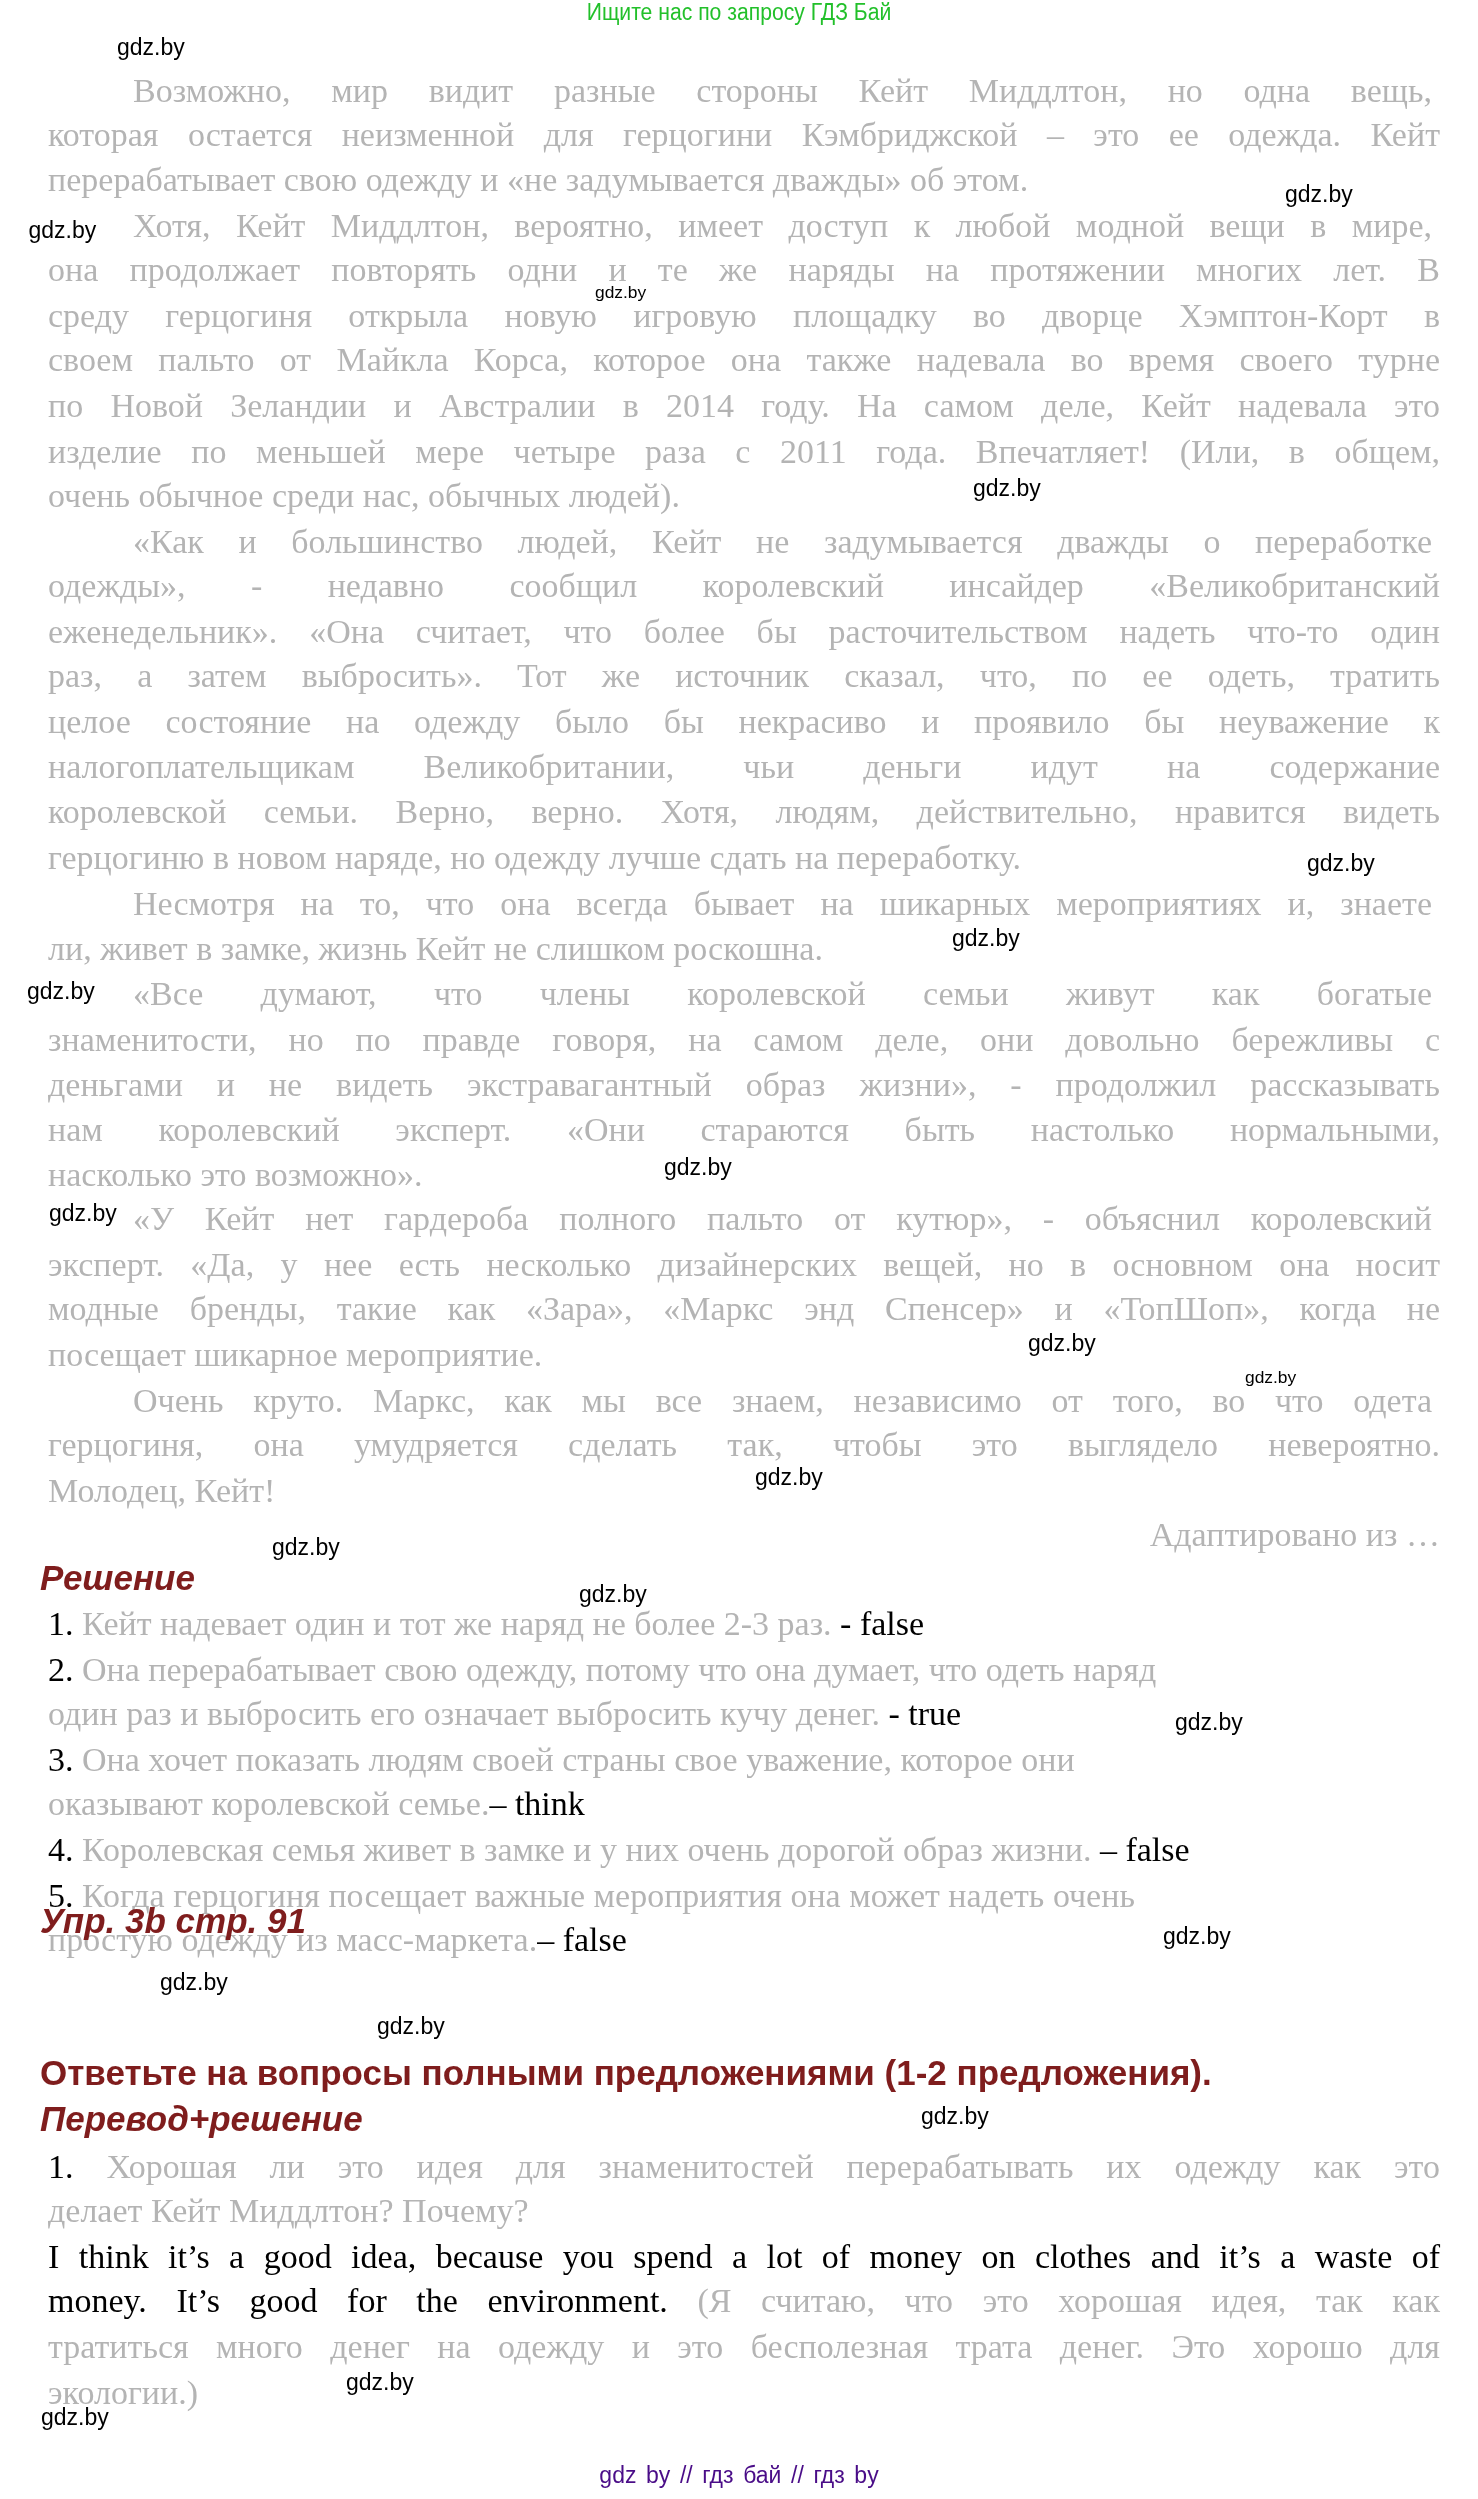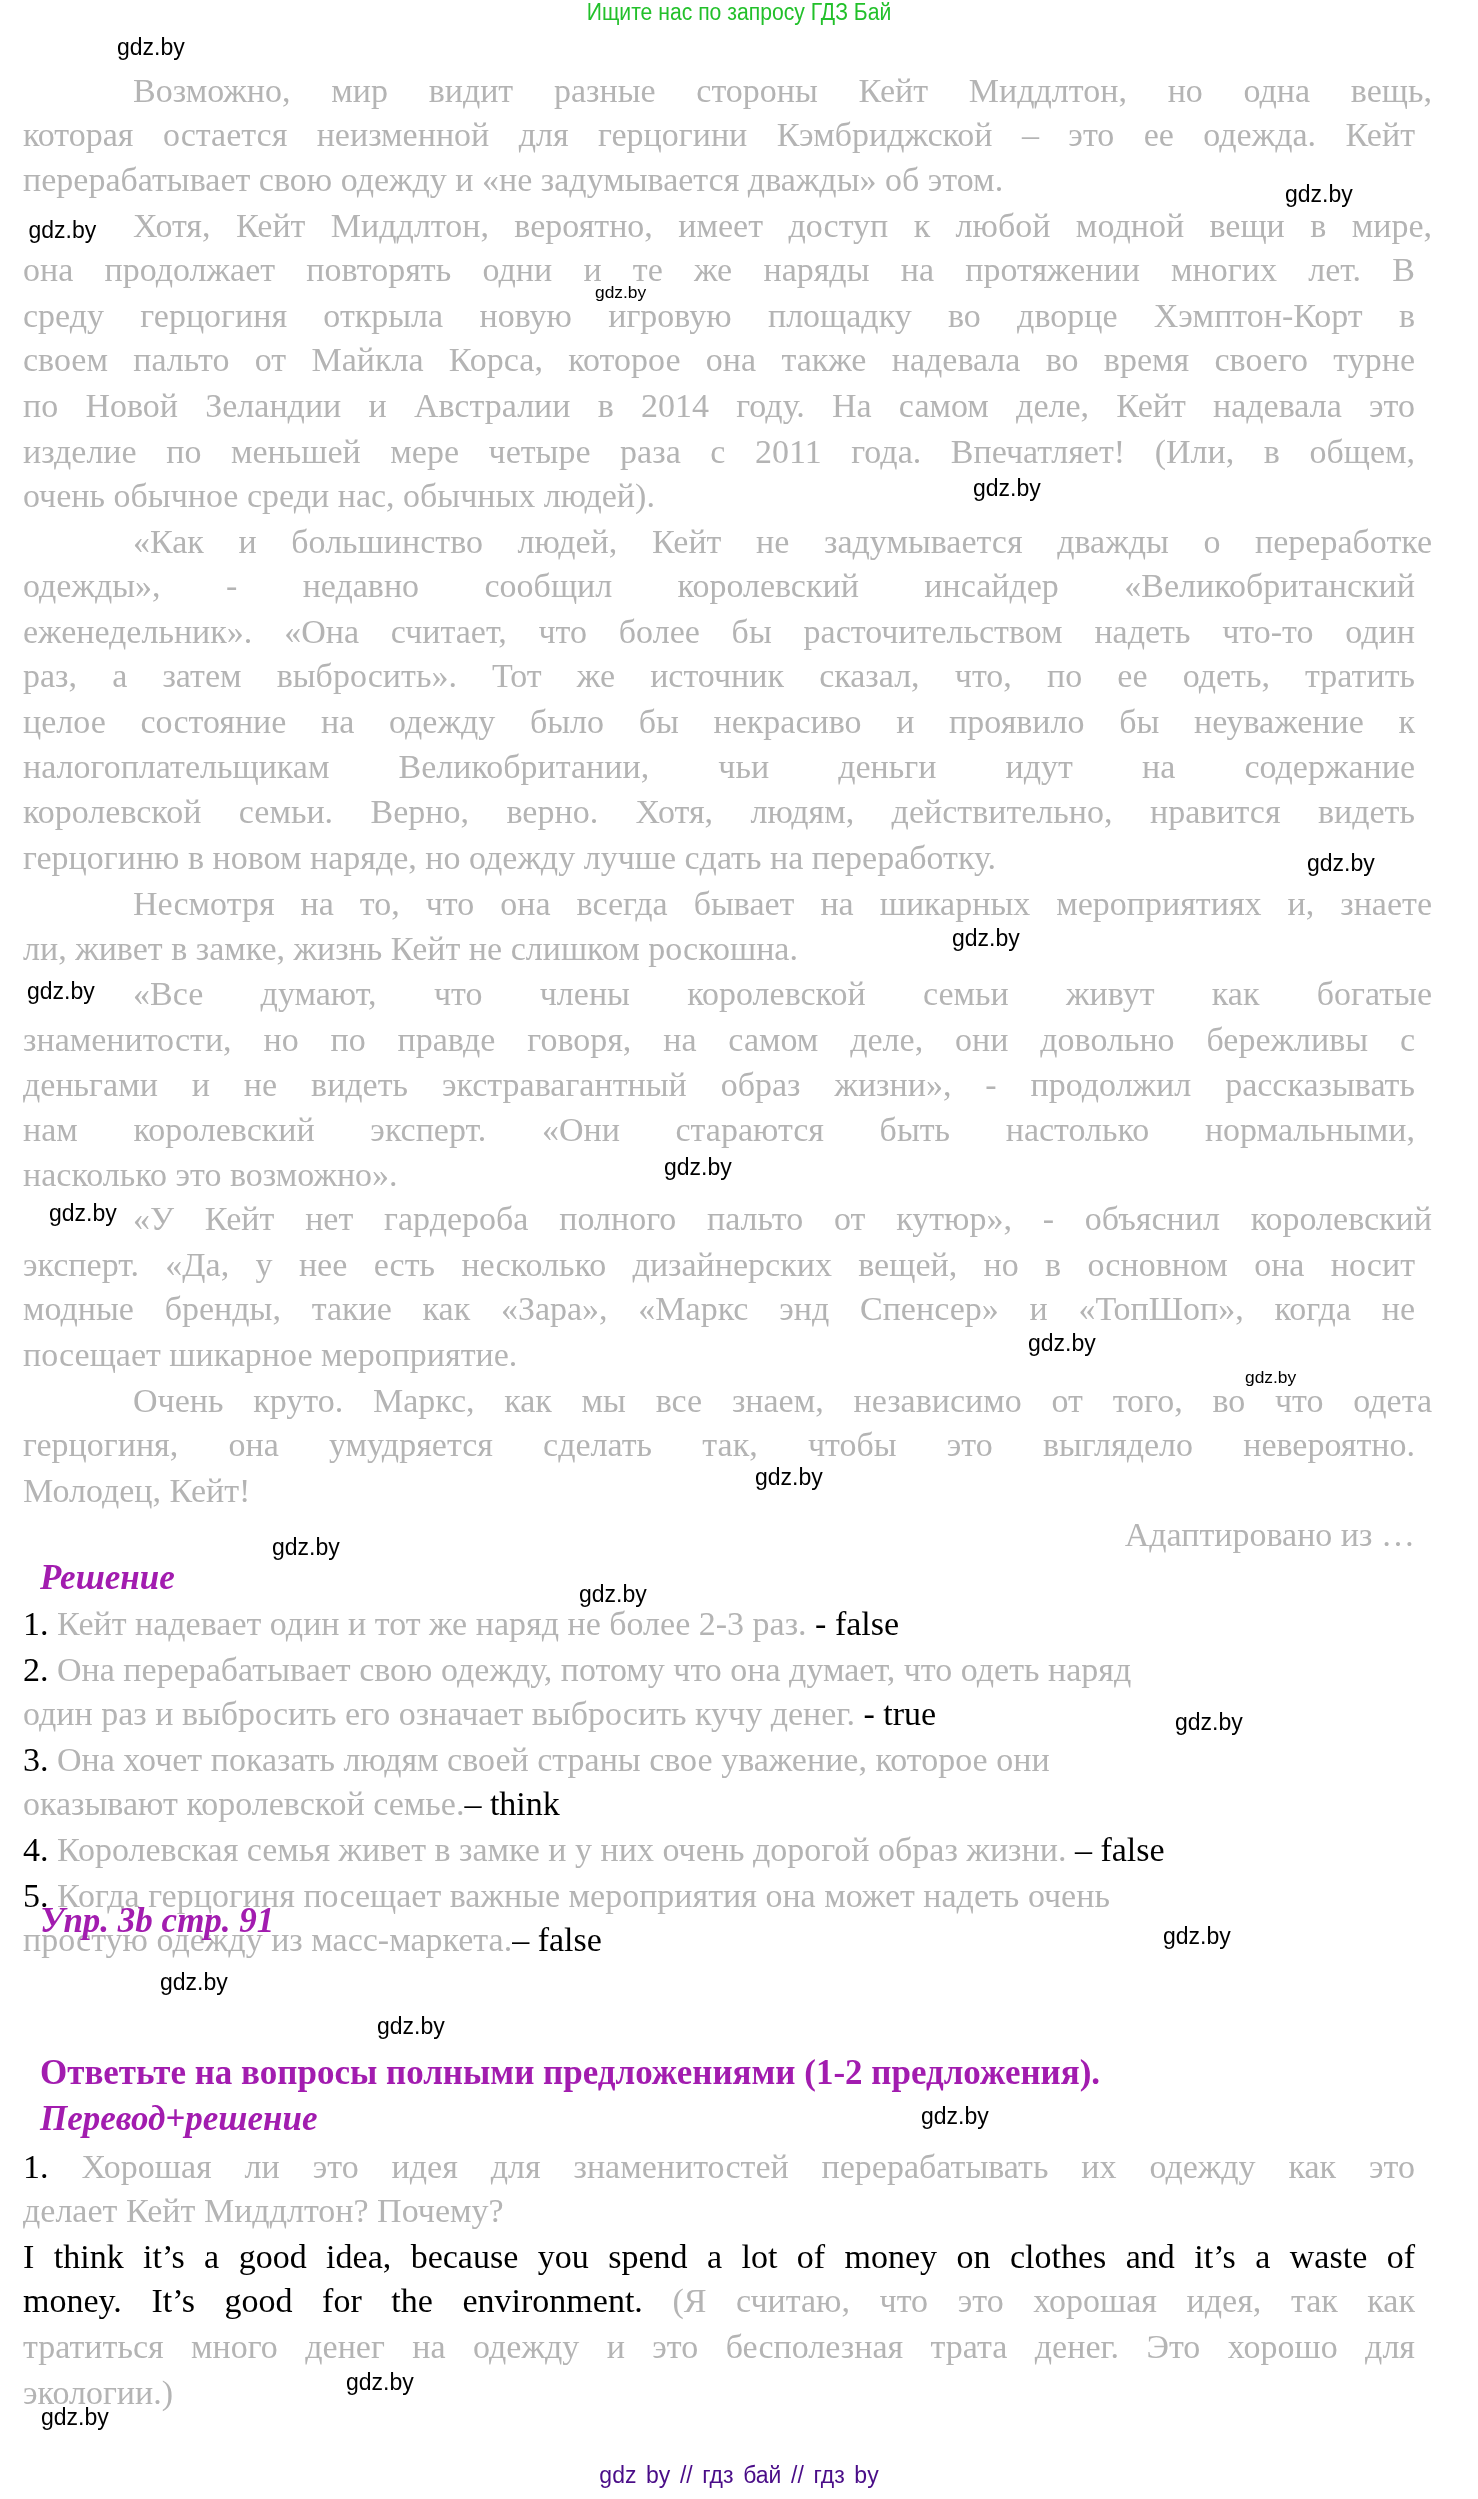--- a/index.html
+++ b/index.html
@@ -9,33 +9,33 @@
     left: 0; width: 1478px; top: 0; height: 25px; text-align: center;
     font-family: "Liberation Sans", sans-serif; font-size: 23px; line-height: 25px;
     color: #22c02a; transform: scaleX(0.92);
   }
   .footer {
     left: 0; width: 1478px; top: 2459px; height: 32px; text-align: center;
     font-family: "Liberation Sans", sans-serif; font-size: 23px; line-height: 32px;
     color: #4a0d88; word-spacing: 3.2px;
   }
   .line {
-    left: 23px; width: 1392px; height: 45px; line-height: 45px;
+    left: 48px; width: 1392px; height: 45px; line-height: 45px;
     font-family: "Liberation Serif", serif; font-size: 34px;
     color: #b4b4b4; white-space: nowrap; text-align: justify; text-align-last: justify;
     overflow: visible;
   }
   .line.last { text-align-last: left; }
   .line.indent { left: 133px; width: 1299px; }
   .line.right { text-align: right; text-align-last: right; }
   .line .blk { color: #000000; }
   .line.black { color: #000000; }
   .heading {
     left: 40px; height: 45px; line-height: 45px;
-    font-family: Liberation Serif, serif; font-size: 35px; color: #a21caf;
+    font-family: Liberation Sans, sans-serif; font-size: 35px; color: #7f1d1d;
     white-space: nowrap;
   }
   .heading.bi { font-weight: bold; font-style: italic; }
   .heading.b { font-weight: bold; }
   .wm {
     font-family: "Liberation Sans", sans-serif; font-size: 23px; line-height: 25px;
     color: #000; white-space: nowrap;
   }
   .wm.small { font-size: 17.4px; line-height: 19px; }
 </style>

